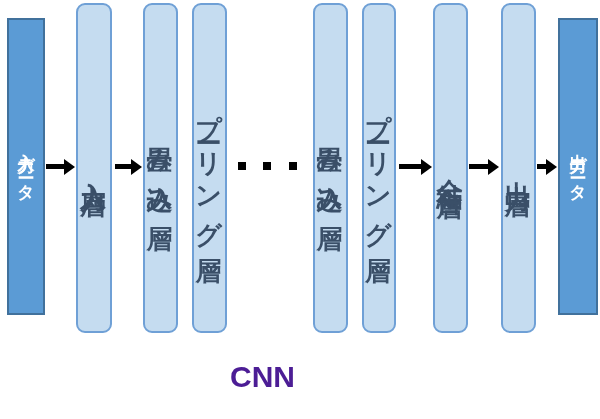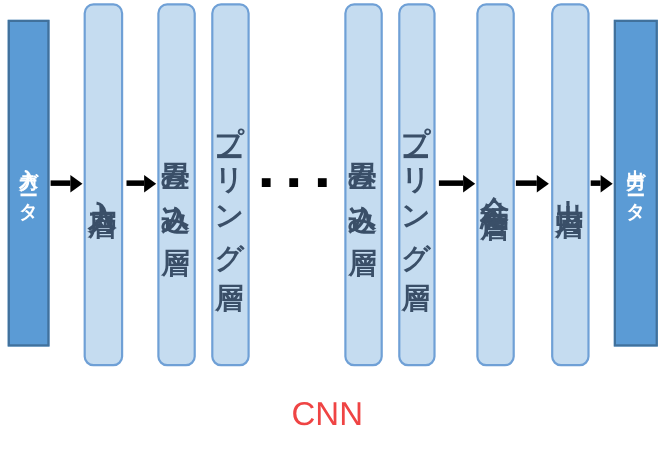--- a/index.html
+++ b/index.html
@@ -101,24 +101,24 @@
   .d1 { left: 238px; }
   .d2 { left: 263px; }
   .d3 { left: 289px; }
 
   
   .caption {
     position: absolute;
     left: 230px;
     top: 360px;
     width: 100px;
-    text-align: right;
+    text-align: left;
     font-size: 30px;
-    color: #ef4444;
-    font-weight: normal;
+    color: #4c1d95;
+    font-weight: bold;
   }
 </style>
 </head>
 <body>
 
 <div class="canvas">
 
   <div class="bar data-bar c-input-data">
     <span class="vtext">入力データ</span>
   </div>

